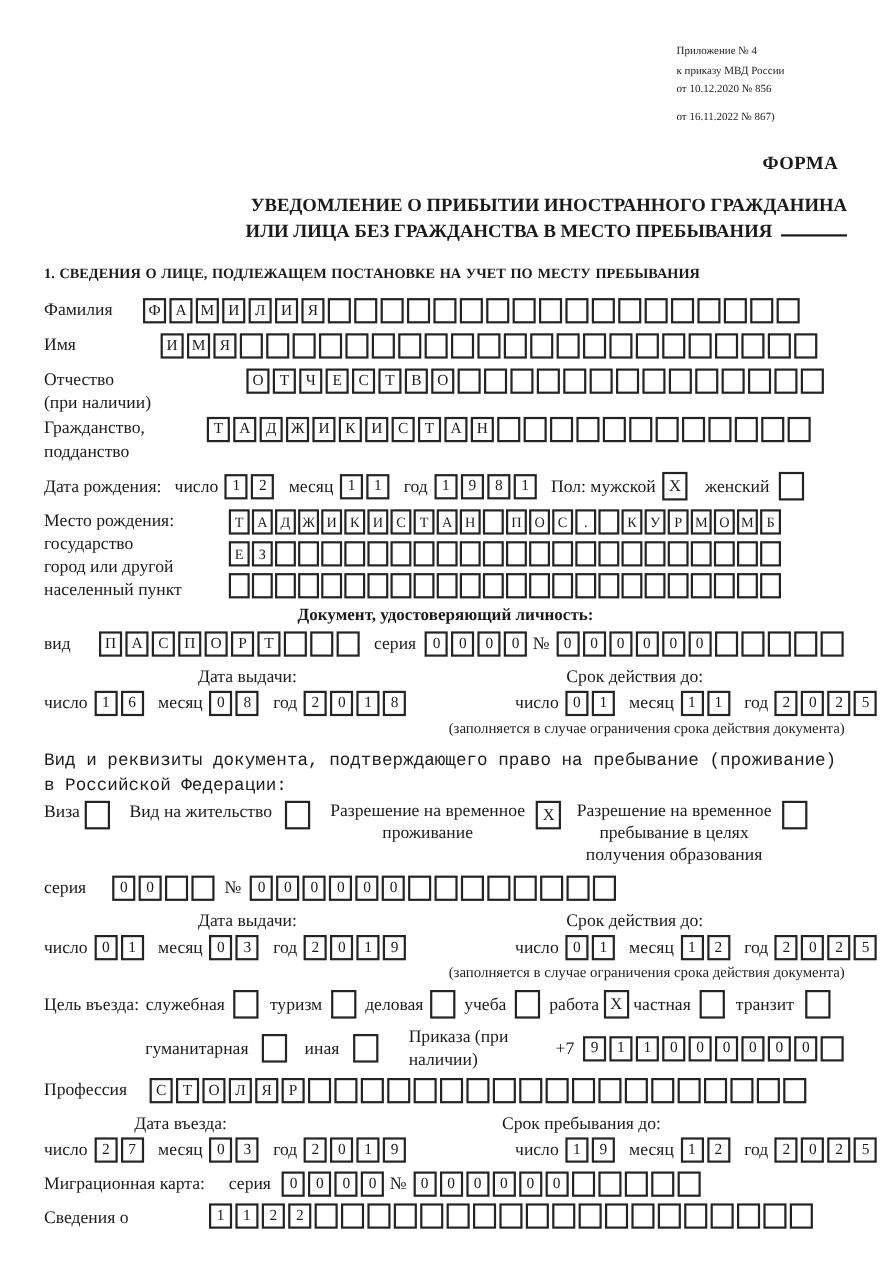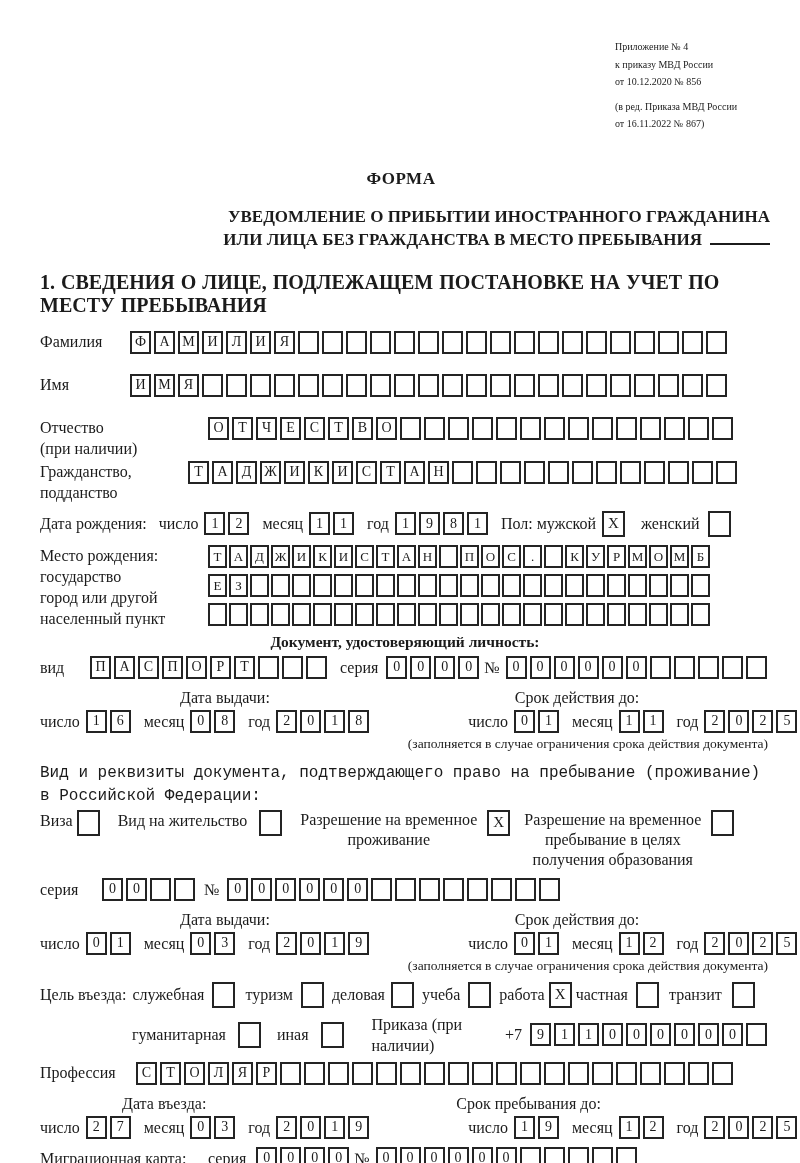--- a/index.html
+++ b/index.html
@@ -7,25 +7,25 @@
   body {
     width: 800px; height: 1163px; margin: 0 auto;
     font-family: "Liberation Serif", "DejaVu Serif", serif;
     color: #1b1b1b; font-size: 16px; overflow: hidden; background: #ffffff;
   }
   .page { width: 800px; height: 1163px; background: #fff; padding: 38px 30px 16px 40px; }
 
   
   .annex { margin-left: 575px; font-size: 10px; line-height: 17.5px; }
   .annex-note { margin-top: 7px; }
-  .forma { text-align: center; padding-right: 8px; font-weight: bold; font-size: 17px; margin-top: 36px; letter-spacing: .5px; }
+  .forma { text-align: right; padding-right: 8px; font-weight: bold; font-size: 17px; margin-top: 24px; letter-spacing: .5px; }
 
   .title { text-align: right; font-weight: bold; font-size: 17px; line-height: 23px; margin-top: 16px; }
   .blank-line { display: inline-block; width: 60px; border-bottom: 2px solid #1b1b1b; margin-left: 8px; height: 14px; }
-  .sec-heading { font-weight: bold; font-size: 20px; margin-top: 20px; word-spacing: 1px; }
+  .sec-heading { font-weight: bold; font-size: 13px; margin-top: 20px; word-spacing: 1px; }
 
   .row { display: flex; align-items: flex-start; }
   .vcenter { align-items: center; }
   .lbl { font-size: 16px; line-height: 21px; }
 
   .boxes { display: flex; flex: none; }
   .cell {
     display: inline-flex; flex: none; align-items: center; justify-content: center;
     width: 21px; height: 23px; border: 2px solid #242424; margin-right: 3px;
     font-size: 14px; line-height: 1; background: #fff;
@@ -42,35 +42,34 @@
   .dg .boxes { margin-right: 10px; }
 
   .dates-hdr { margin-top: 8px; }
   .dates-row { margin-top: 2px; }
   .note-right { text-align: right; font-size: 13.5px; margin-top: 3px; padding-right: 2px; }
 
   .doc-heading { text-align: center; font-weight: bold; font-size: 15.5px; margin-top: 4px; margin-bottom: 5px; }
 
   .center-lbl { text-align: center; line-height: 20px; }
 
-  .mt2 { margin-top: 2px; } .mt4 { margin-top: 20px; } .mt6 { margin-top: 6px; }
+  .mt2 { margin-top: 2px; } .mt4 { margin-top: 9px; gap: 16px; } .mt6 { margin-top: 6px; }
   .mt8 { margin-top: 8px; } .mt10 { margin-top: 10px; font-family: Liberation Mono, monospace; }
   .mt14 { margin-top: 14px; }
 </style>
 </head>
 <body>
 
 <div class="page">
 
   <div class="annex">
     <div>Приложение № 4</div>
     <div>к приказу МВД России</div>
     <div>от 10.12.2020 № 856</div>
     <div class="annex-note">
-      <div>(в ред. Приказа МВД России</div>
       <div>от 16.11.2022 № 867)</div>
     </div>
   </div>
 
   <div class="forma">ФОРМА</div>
 
   <div class="title">
     <div>УВЕДОМЛЕНИЕ О ПРИБЫТИИ ИНОСТРАННОГО ГРАЖДАНИНА</div>
     <div><span>ИЛИ ЛИЦА БЕЗ ГРАЖДАНСТВА В МЕСТО ПРЕБЫВАНИЯ</span><span class="blank-line"></span></div>
   </div>

